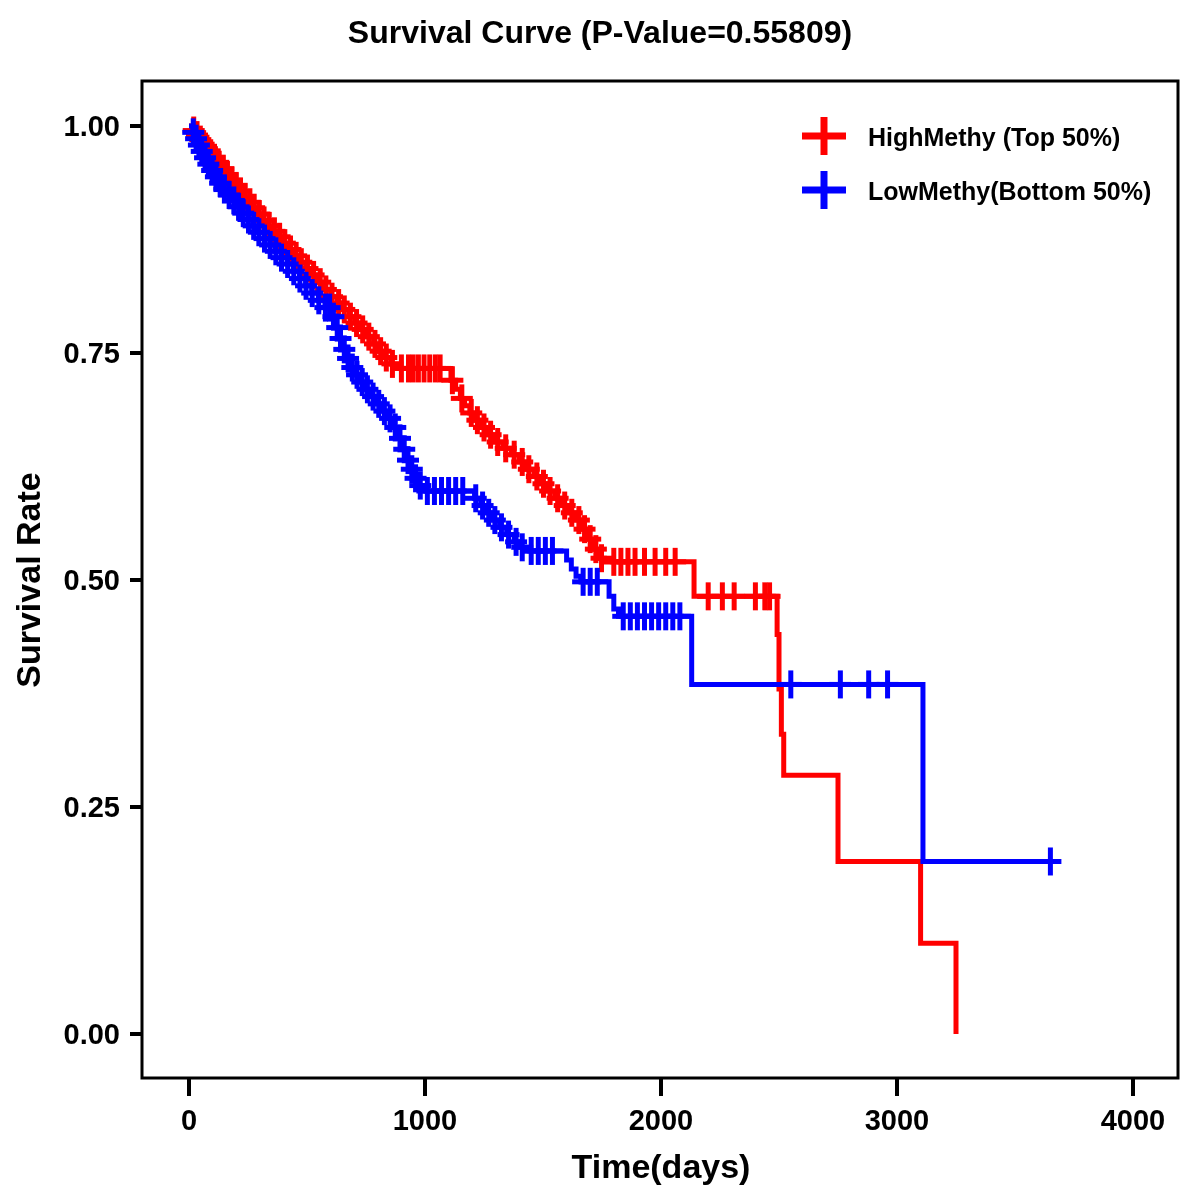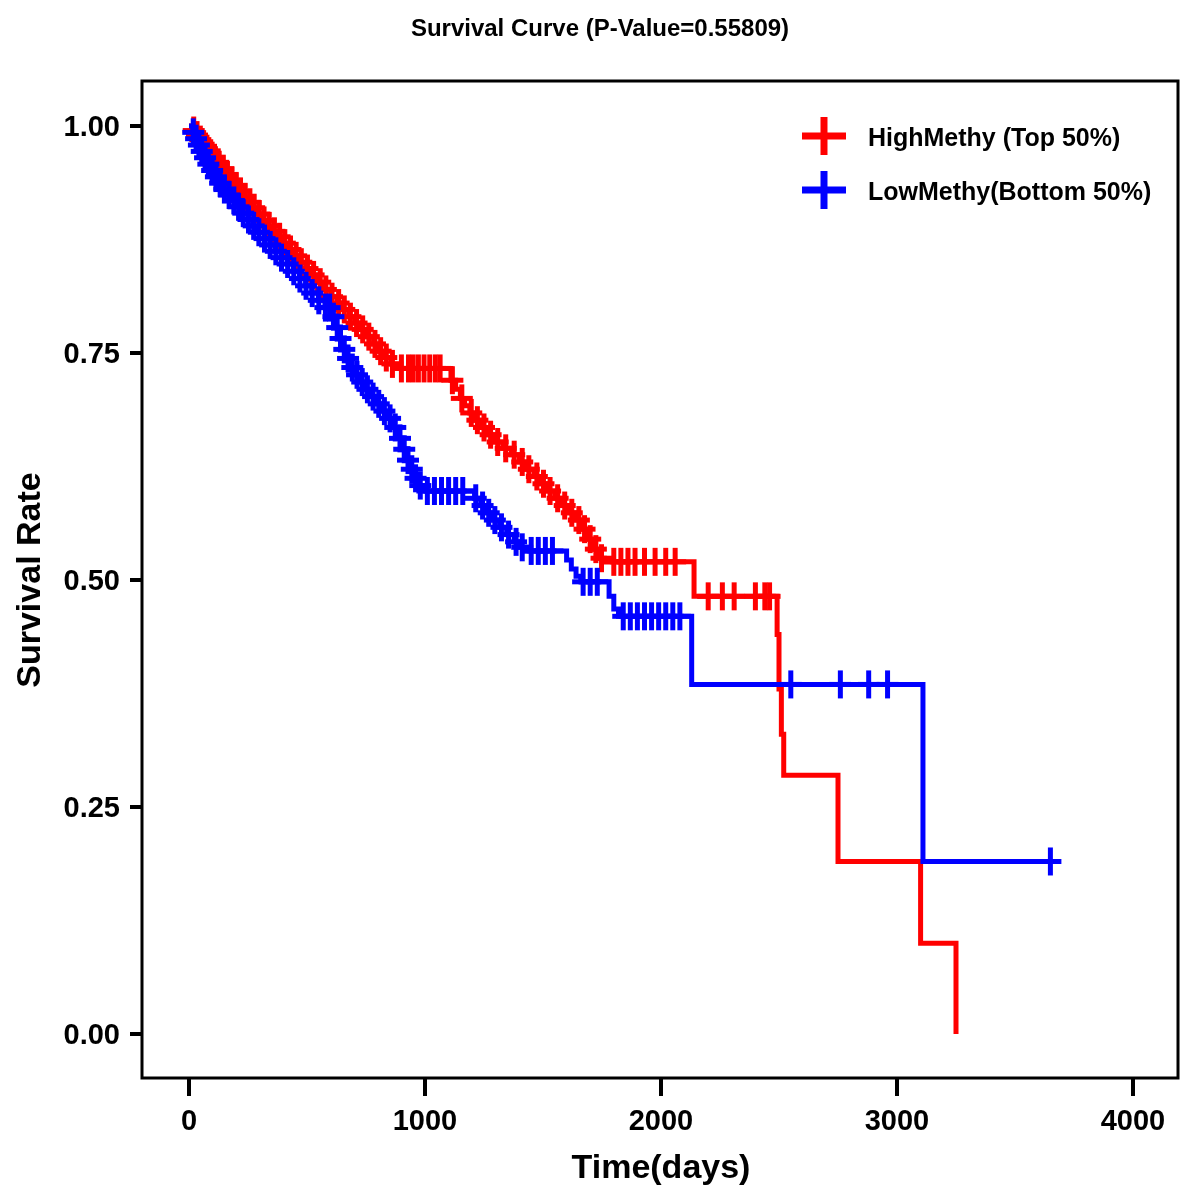--- a/index.html
+++ b/index.html
@@ -6,21 +6,21 @@
   body{
     width:1200px;height:1200px;
     background:#ffffff;
     font-family:"Liberation Sans", sans-serif;
     overflow:hidden;
   }
   #figure{position:relative;width:1200px;height:1200px;}
   #plot-title{
     position:absolute;left:0;top:14px;width:1200px;
     text-align:center;
-    font-size:24px;font-weight:bold;color:#000;
+    font-size:32px;font-weight:bold;color:#000;
     letter-spacing:0px;
   }
   #chart-svg{position:absolute;left:0;top:0;width:1200px;height:1200px;}
   .tick-label{font-family:"Liberation Sans", sans-serif;font-size:29px;font-weight:bold;fill:#000;}
   .axis-title{font-family:"Liberation Sans", sans-serif;font-size:34px;font-weight:bold;fill:#000;}
   .legend-label{font-family:"Liberation Sans", sans-serif;font-size:25px;font-weight:bold;fill:#000;}
 </style>
 </head>
 <body>
 

